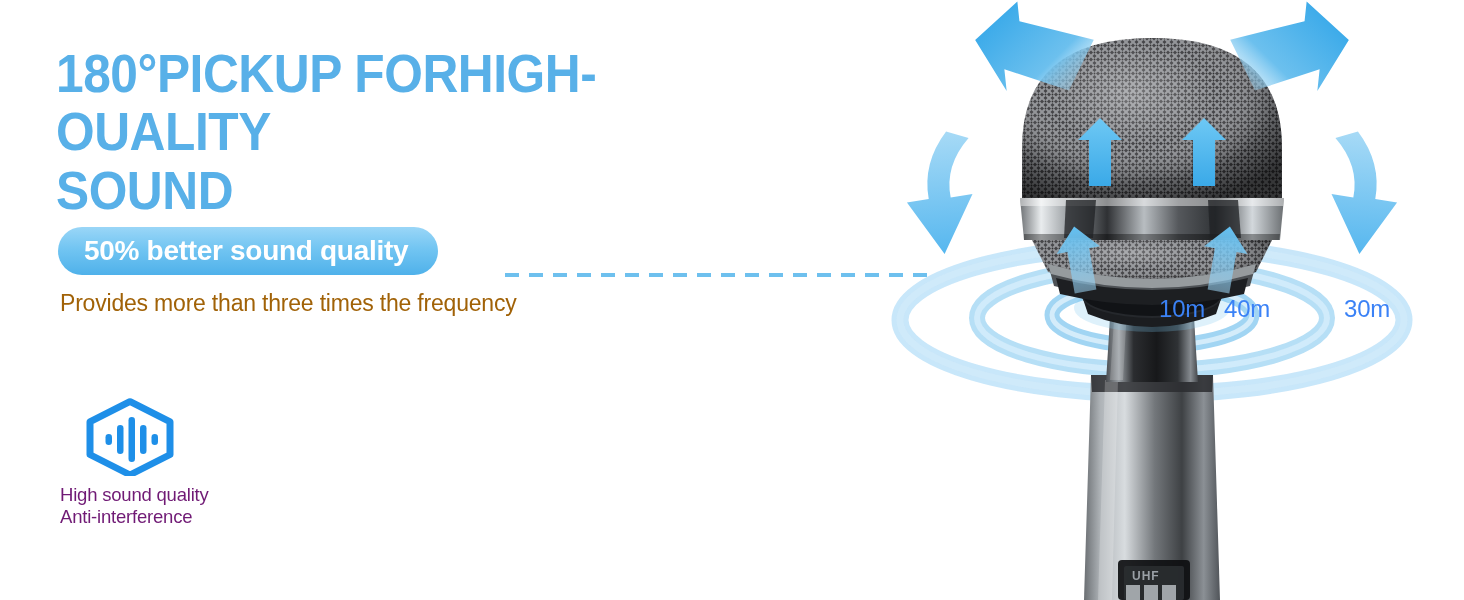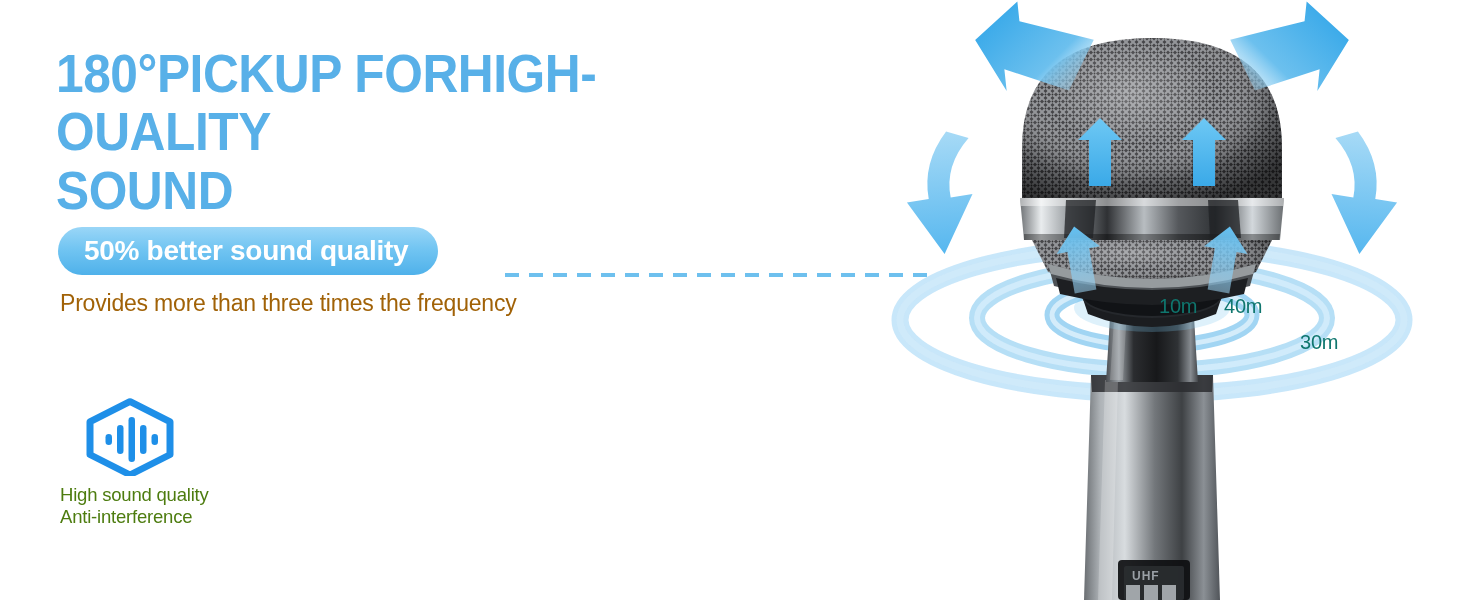--- a/index.html
+++ b/index.html
@@ -89,48 +89,48 @@
   .feature .icon-wrap {
     height: 78px;
     display: flex;
     align-items: center;
   }
   .feature.f1 .icon-wrap { padding-left: 22px; }
   .feature.f2 .icon-wrap { padding-left: 15px; }
 
   .feature .caption {
     margin-top: 8px;
-    color: #4d7c0f;
+    color: #701a75;
     font-size: 18.5px;
     line-height: 1.18;
     white-space: pre-line;
     letter-spacing: -0.2px;
   }
 
   
   .mic-art {
     position: absolute;
     left: 860px;
     top: 0;
     width: 604px;
     height: 548px;
   }
   .mic-art svg { display: block; }
 
   
   .dist-label {
     position: absolute;
-    color: #0f766e;
-    font-size: 20px;
+    color: #3b82f6;
+    font-size: 24px;
     letter-spacing: -0.2px;
     white-space: nowrap;
   }
   .dist-10 { left: 1159px; top: 295px; }
   .dist-20 { left: 1224px; top: 295px; }
-  .dist-30 { left: 1300px; top: 295px; margin-top: 36px; }
+  .dist-30 { left: 1344px; top: 295px; }
 </style>
 </head>
 <body>
 
 <div id="stage">
 
   <div class="headline">180°PICKUP FORHIGH-OUALITY
 SOUND</div>
 
   <div class="dash-line"></div>

